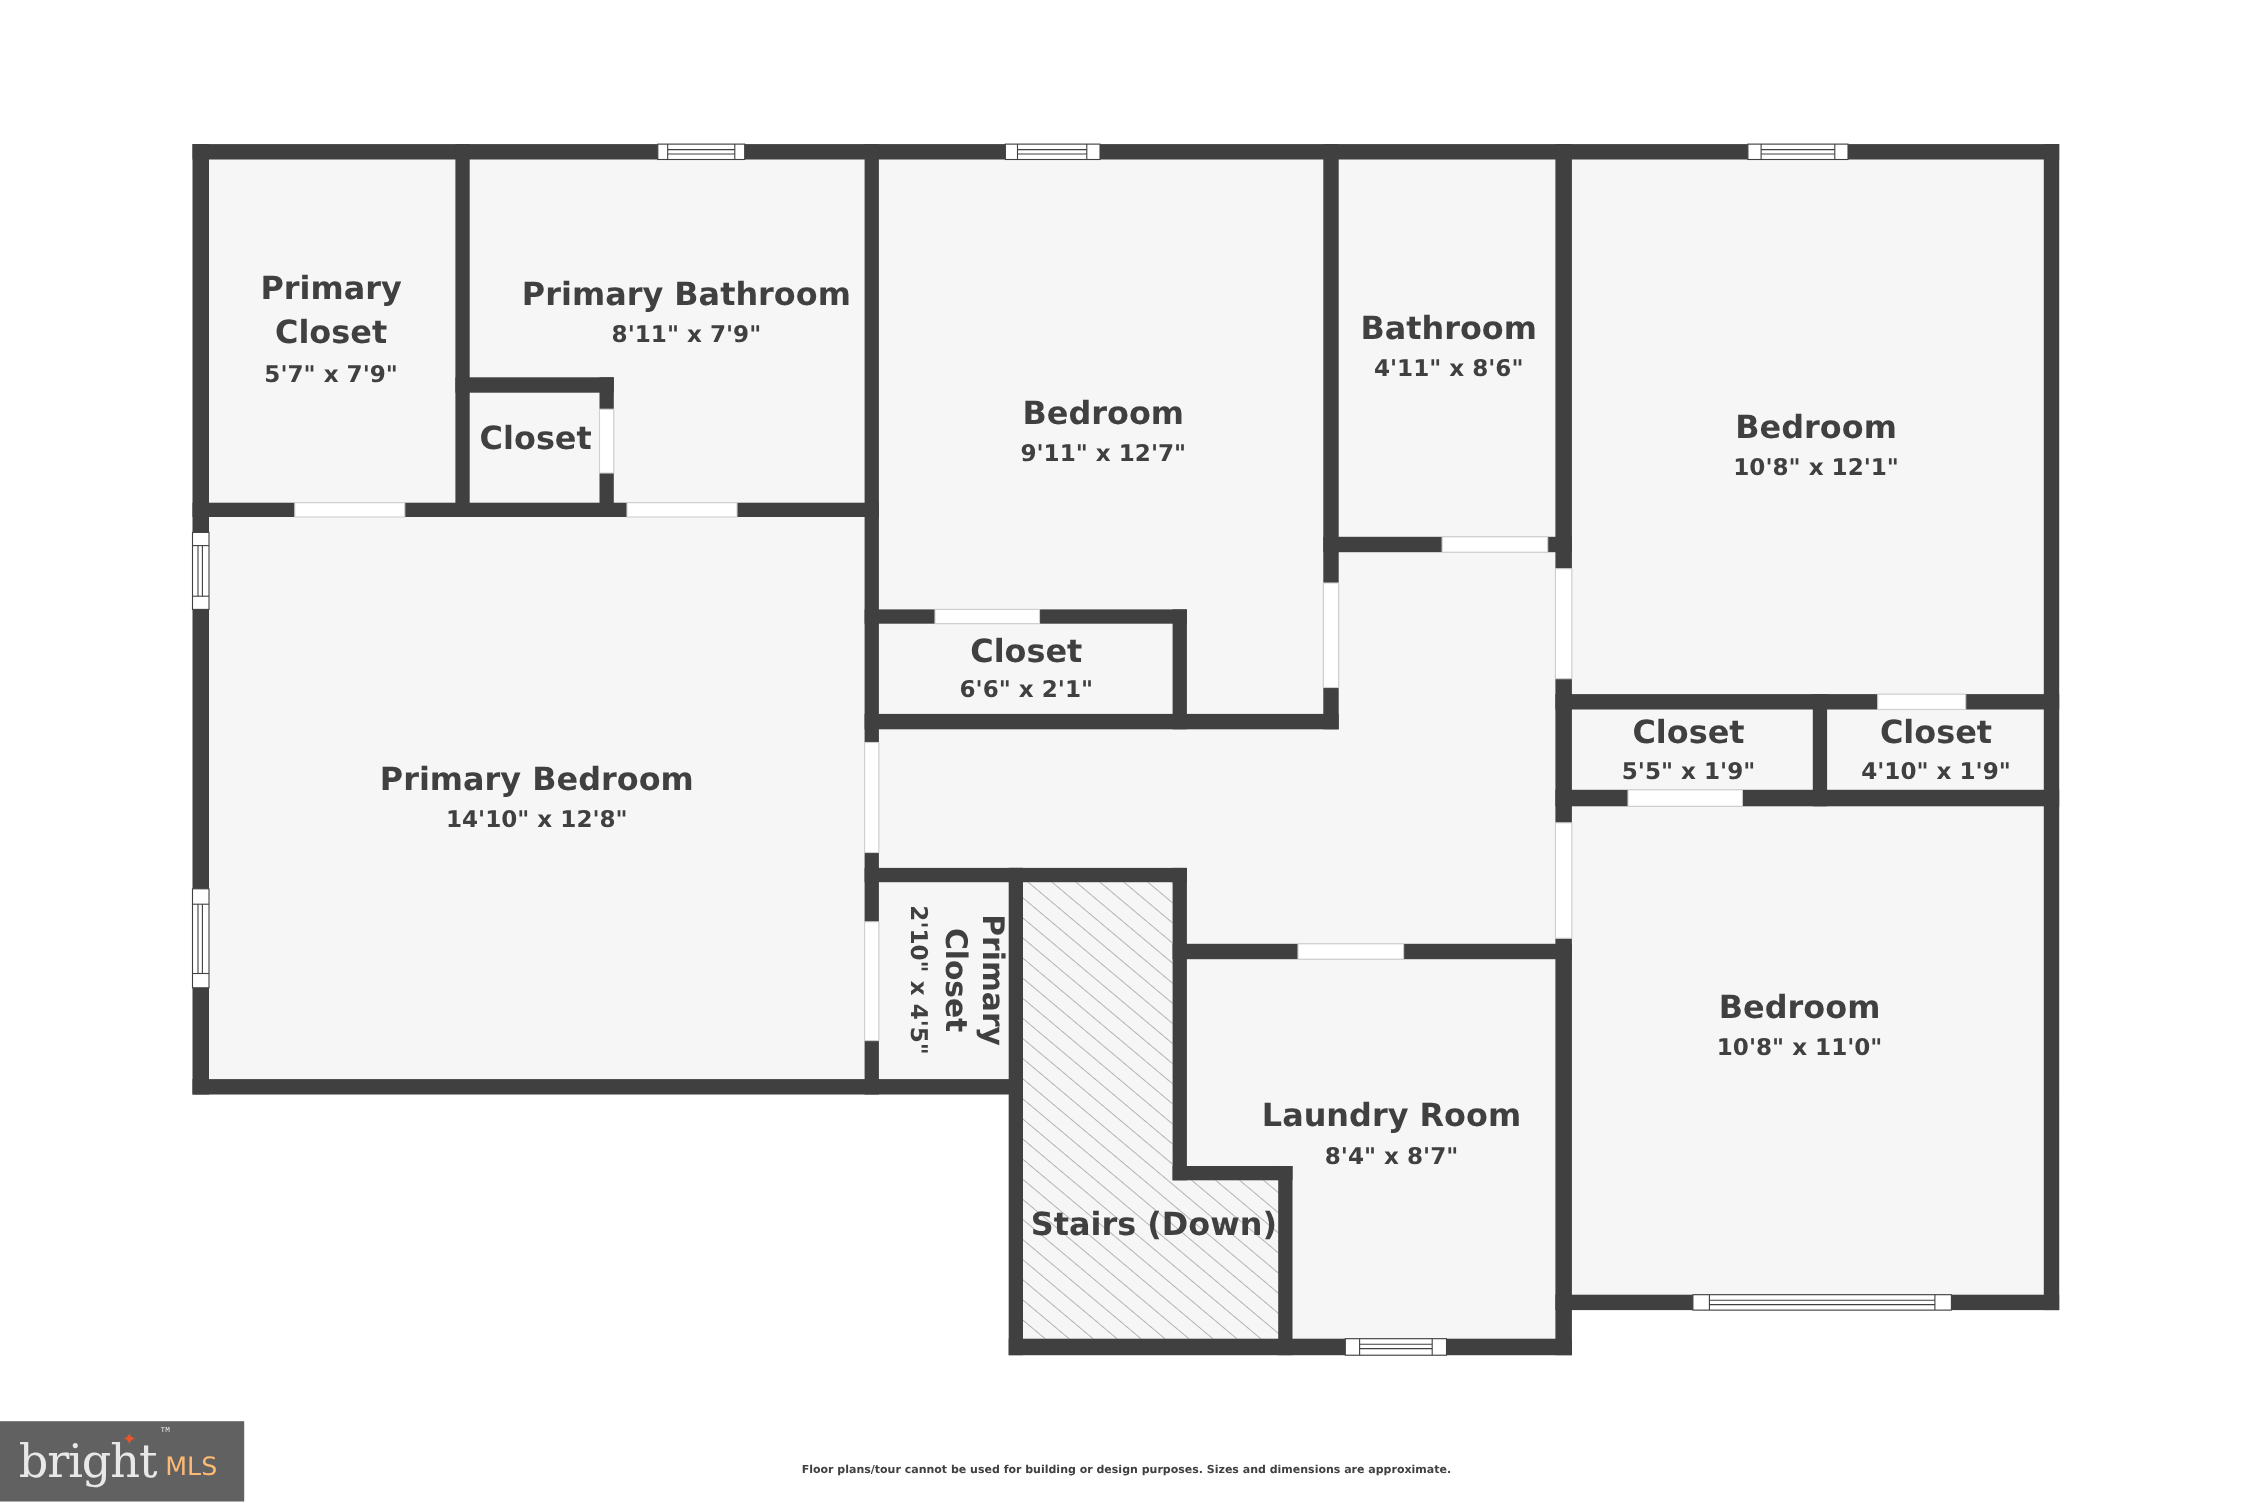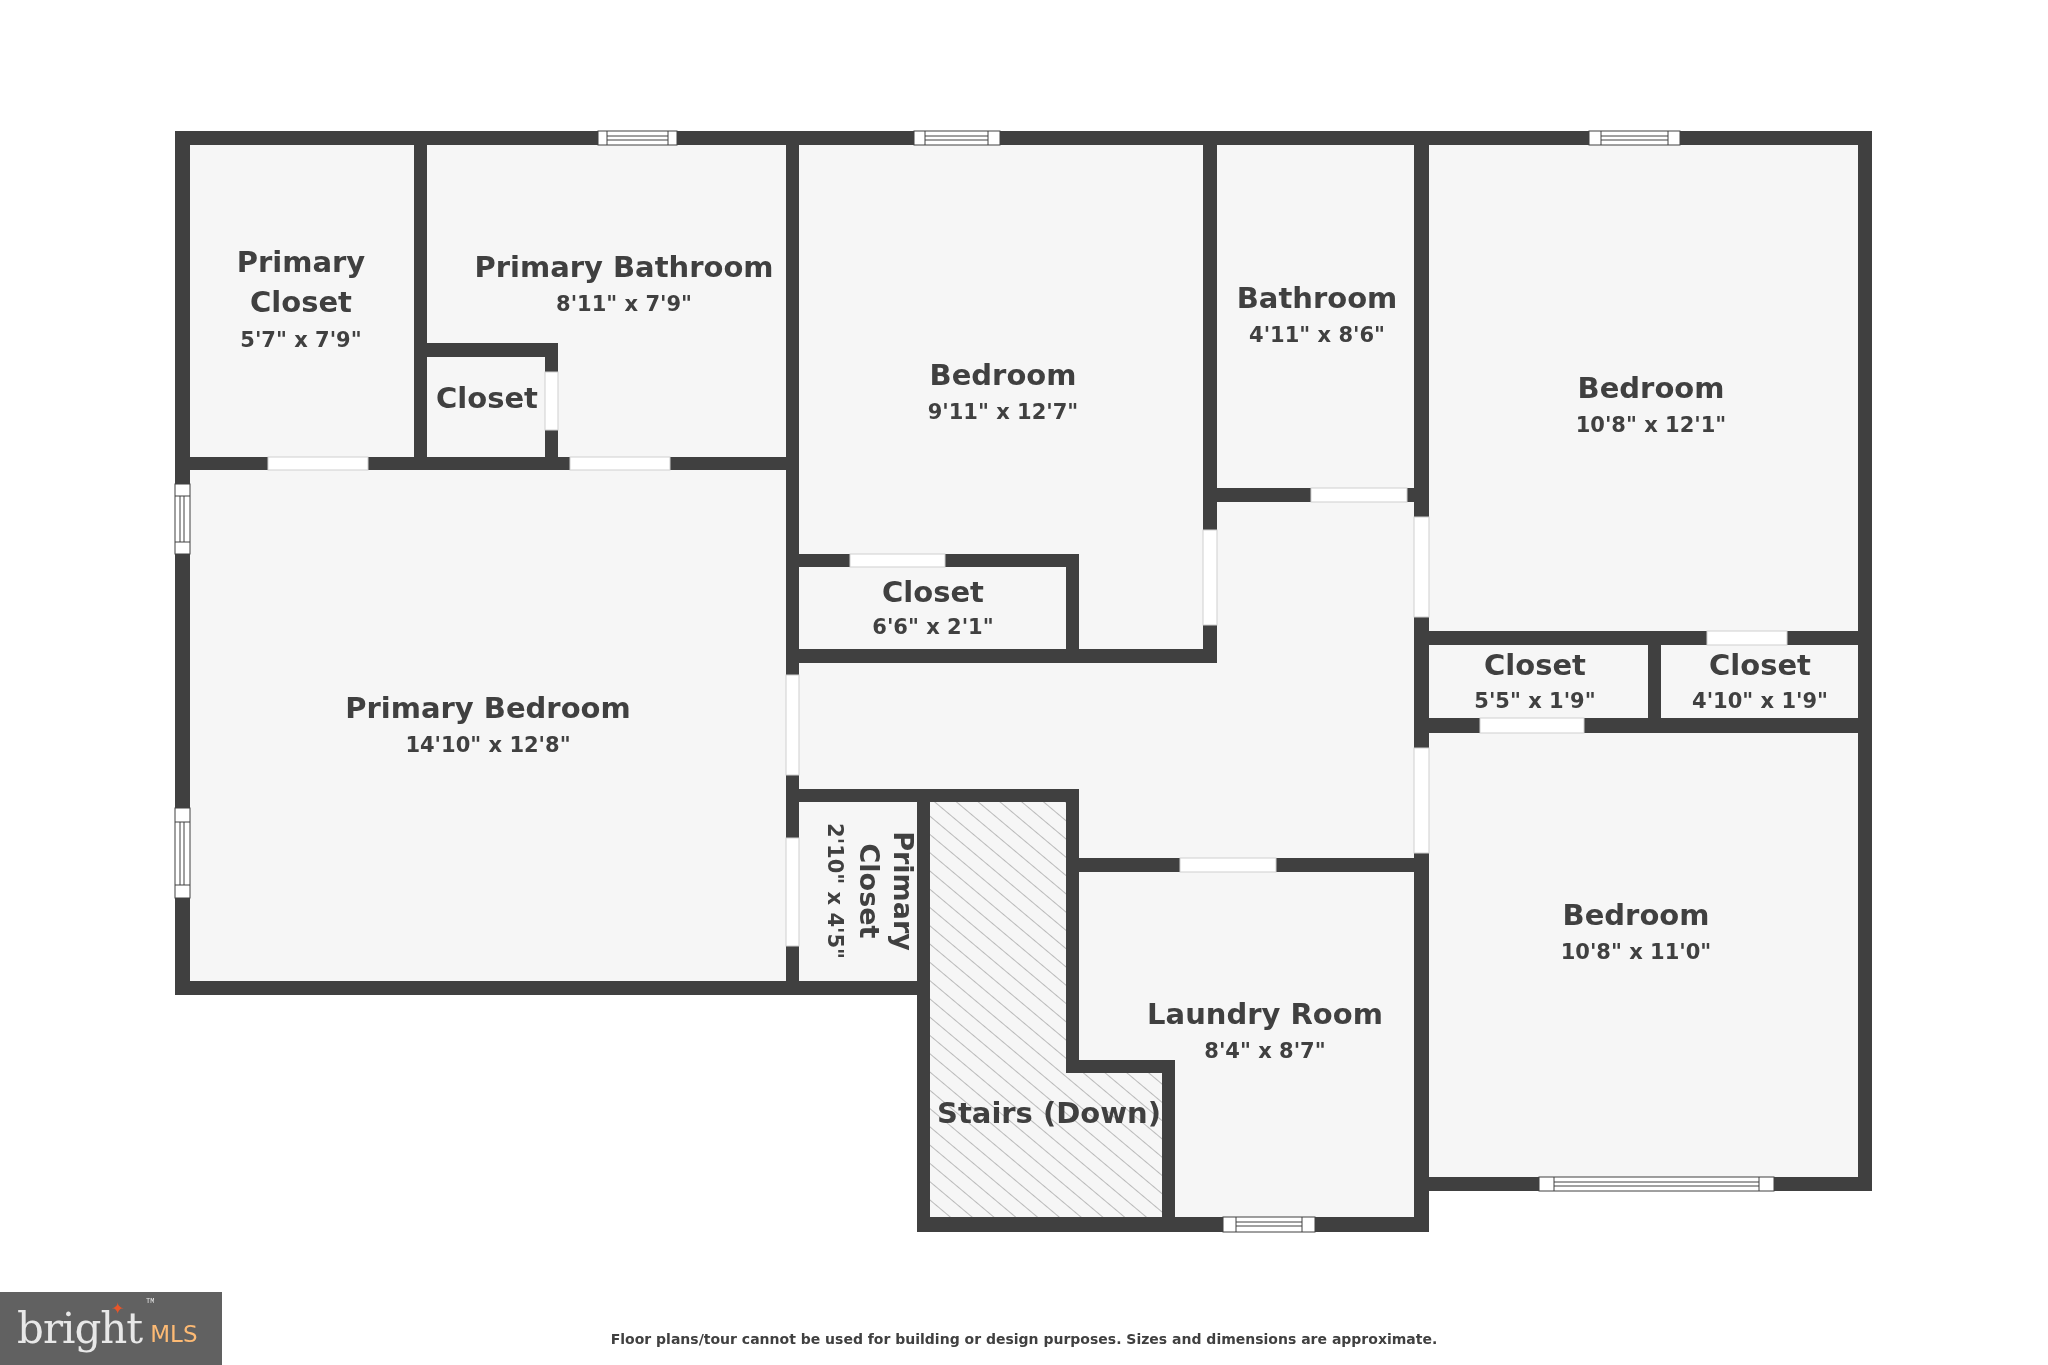--- a/index.html
+++ b/index.html
@@ -5,21 +5,21 @@
   html, body { margin: 0; padding: 0; background: #ffffff; }
   body { width: 2048px; height: 1365px; position: relative; overflow: hidden; font-family: "DejaVu Sans", sans-serif; }
   #plan { position: absolute; left: 0; top: 0; width: 2048px; height: 1365px; }
   .room-name { font-family: "DejaVu Sans", sans-serif; font-weight: bold; fill: #404040; font-size: 29px; text-anchor: middle; }
   .room-dim { font-family: "DejaVu Sans", sans-serif; font-weight: bold; fill: #404040; font-size: 21px; text-anchor: middle; }
   .logo { position: absolute; left: 0; top: 1292px; width: 222px; height: 73px; background: #616161; display: flex; align-items: center; padding-left: 17px; box-sizing: border-box; }
   .logo-word { font-family: "DejaVu Serif", serif; color: #e8e8e8; font-size: 42px; letter-spacing: -1px; line-height: 1; position: relative; }
   .logo-star { position: absolute; left: 111px; top: 1301px; color: #e8562a; font-size: 16px; line-height: 1; }
   .logo-tm { position: absolute; left: 146px; top: 1297px; color: #e8e8e8; font-size: 7px; font-family: Liberation Mono, monospace; }
   .logo-mls { font-family: "DejaVu Sans", sans-serif; color: #fdba74; font-size: 23px; margin-left: 8px; margin-top: 10px; }
-  .disclaimer { position: absolute; left: 0; width: 2048px; top: 1331px; text-align: center; font-family: "DejaVu Sans", sans-serif; font-weight: bold; font-size: 14px; color: #404040; }
+  .disclaimer { position: absolute; left: 0; width: 2048px; top: 1331px; text-align: center; font-family: "DejaVu Sans", sans-serif; font-weight: bold; font-size: 10px; color: #404040; }
 </style>
 </head>
 <body>
 
 <svg id="plan" viewBox="0 0 2048 1365" xmlns="http://www.w3.org/2000/svg">
   <defs>
     <pattern id="hatch" patternUnits="userSpaceOnUse" width="14" height="14" patternTransform="rotate(-50)">
       <rect width="14" height="14" fill="#f6f6f6"></rect>
       <line x1="0" y1="0" x2="0" y2="14" stroke="#9a9a9a" stroke-width="1.3"></line>
     </pattern>

